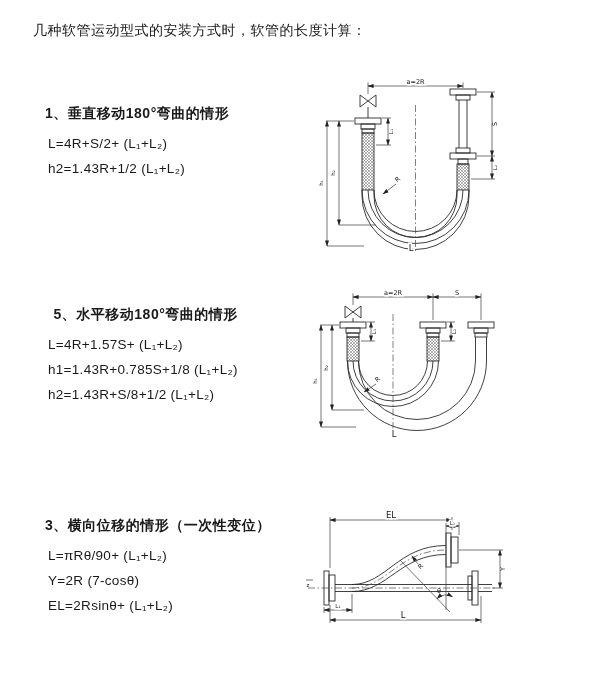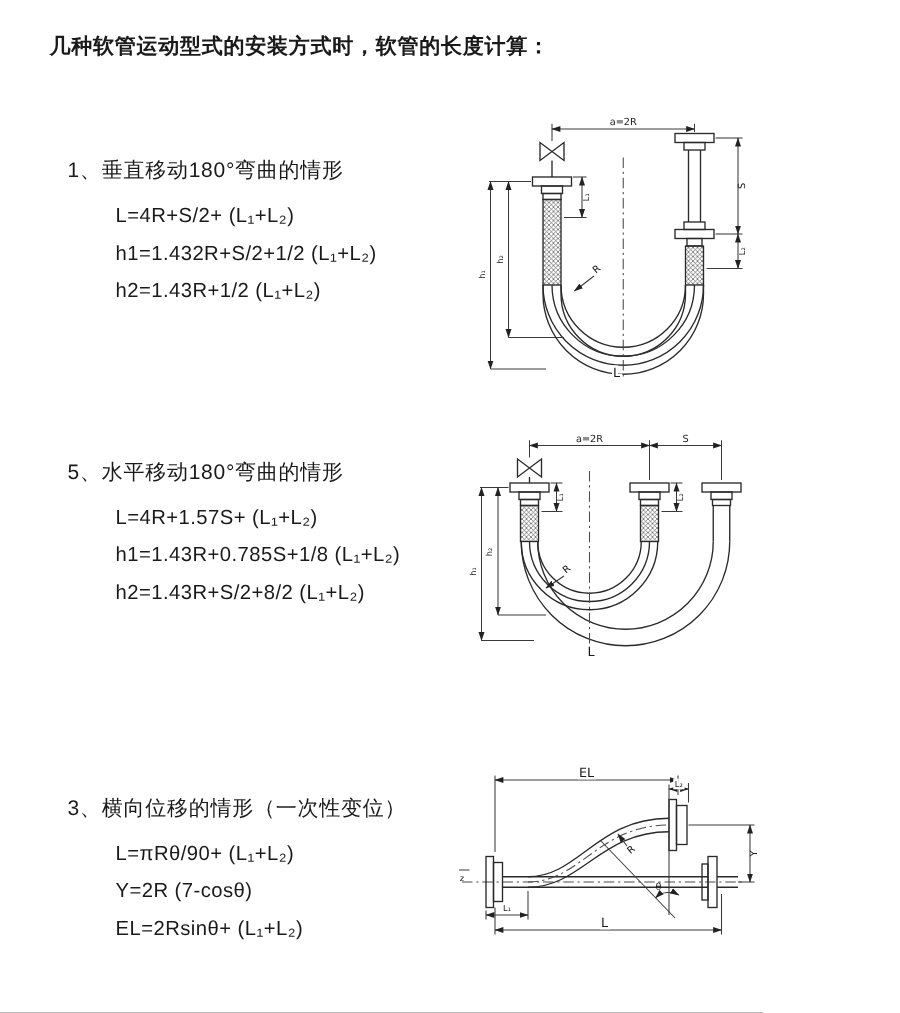--- a/index.html
+++ b/index.html
@@ -1,26 +1,26 @@
 <!DOCTYPE html>
 <html><head>
 <meta charset="utf-8">
 <style>
   html,body{margin:0;padding:0;background:#888;}
   .page{
     position:relative;width:600px;height:675px;margin:0 auto;background:#ffffff;
     font-family:"Liberation Sans","DejaVu Sans",sans-serif;color:#1a1a1a;overflow:hidden;
   }
   .title{
-    position:absolute;left:33px;top:22px;font-size:14px;font-weight:bold;letter-spacing:.5px;
+    position:absolute;left:33px;top:22px;font-size:14px;font-weight:normal;letter-spacing:.5px;
   }
   .sec{position:absolute;left:45px;}
-  .sec1{top:105px;} .sec2{top:306px;} .sec3{top:530px;}
-  .sec-heading{font-size:14px;font-weight:normal;margin:0 0 12px 0;letter-spacing:.5px;}
-  .formula{font-size:13.5px;margin:7px 0 0 32px;line-height:18px;letter-spacing:.3px;}
+  .sec1{top:105px;} .sec2{top:306px;} .sec3{top:517px;}
+  .sec-heading{font-size:14px;font-weight:bold;margin:0 0 12px 0;letter-spacing:.5px;text-align:right;}
+  .formula{font-size:13.5px;margin:7px 0 0 3px;line-height:18px;letter-spacing:.3px;}
   svg.diag{position:absolute;overflow:visible;}
   .d1{left:318px;top:75px;}
   .d2{left:312px;top:286px;}
   .d3{left:300px;top:508px;}
   svg .ln{stroke:#2a2a2a;stroke-width:0.9;fill:none;}
   svg .thin{stroke:#3a3a3a;stroke-width:0.7;fill:none;}
   svg .cl{stroke:#4a4a4a;stroke-width:0.7;fill:none;stroke-dasharray:7 2.5 1.5 2.5;}
   svg .hose{fill:url(#xh);stroke:#2a2a2a;stroke-width:0.9;}
   svg text{font-family:"DejaVu Sans","Liberation Sans",sans-serif;fill:#1a1a1a;stroke:none;}
   svg .dimtxt{font-size:6.5px;}
@@ -31,29 +31,28 @@
 </head>
 <body>
 
 <div class="page">
 
   <div class="title">几种软管运动型式的安装方式时，软管的长度计算：</div>
 
   <section class="sec sec1">
     <div class="sec-heading">1、垂直移动180°弯曲的情形</div>
     <div class="formula">L=4R+S/2+ (L₁+L₂)</div>
-    <div class="formula">h1=1.432R+S/2+1/2 (L₁+L₂)</div>
     <div class="formula">h2=1.43R+1/2 (L₁+L₂)</div>
   </section>
 
   <section class="sec sec2">
     <div class="sec-heading">5、水平移动180°弯曲的情形</div>
     <div class="formula">L=4R+1.57S+ (L₁+L₂)</div>
     <div class="formula">h1=1.43R+0.785S+1/8 (L₁+L₂)</div>
-    <div class="formula">h2=1.43R+S/2+8/2 (L₁+L₂)</div>
+    <div class="formula">h2=1.43R+S/8+1/2 (L₁+L₂)</div>
   </section>
 
   <section class="sec sec3">
     <div class="sec-heading">3、横向位移的情形（一次性变位）</div>
     <div class="formula">L=πRθ/90+ (L₁+L₂)</div>
     <div class="formula">Y=2R (7-cosθ)</div>
     <div class="formula">EL=2Rsinθ+ (L₁+L₂)</div>
   </section>
 
   <svg class="diag d1" width="185" height="180" viewBox="0 0 185 180">

